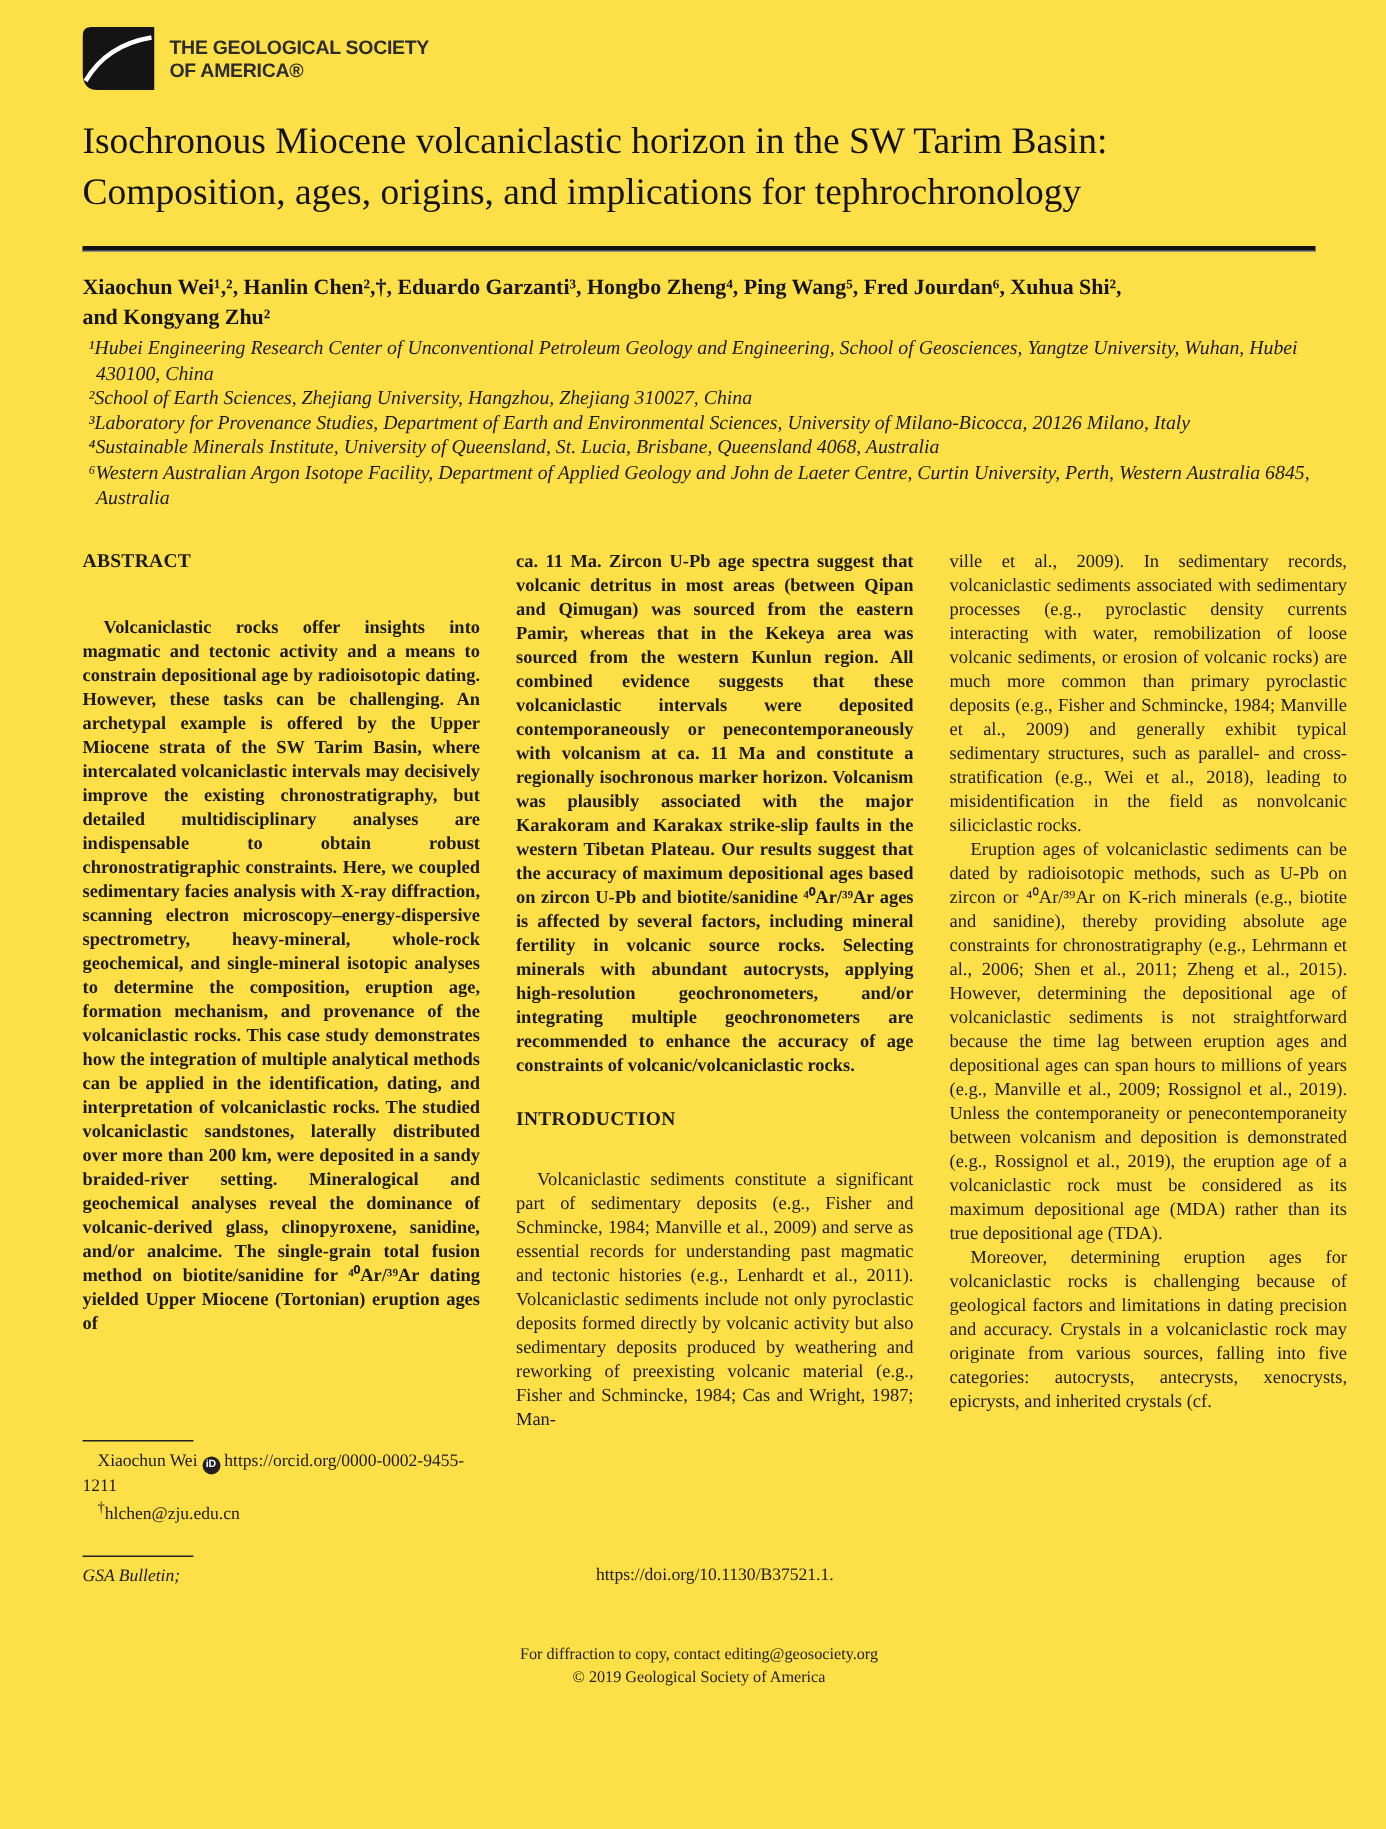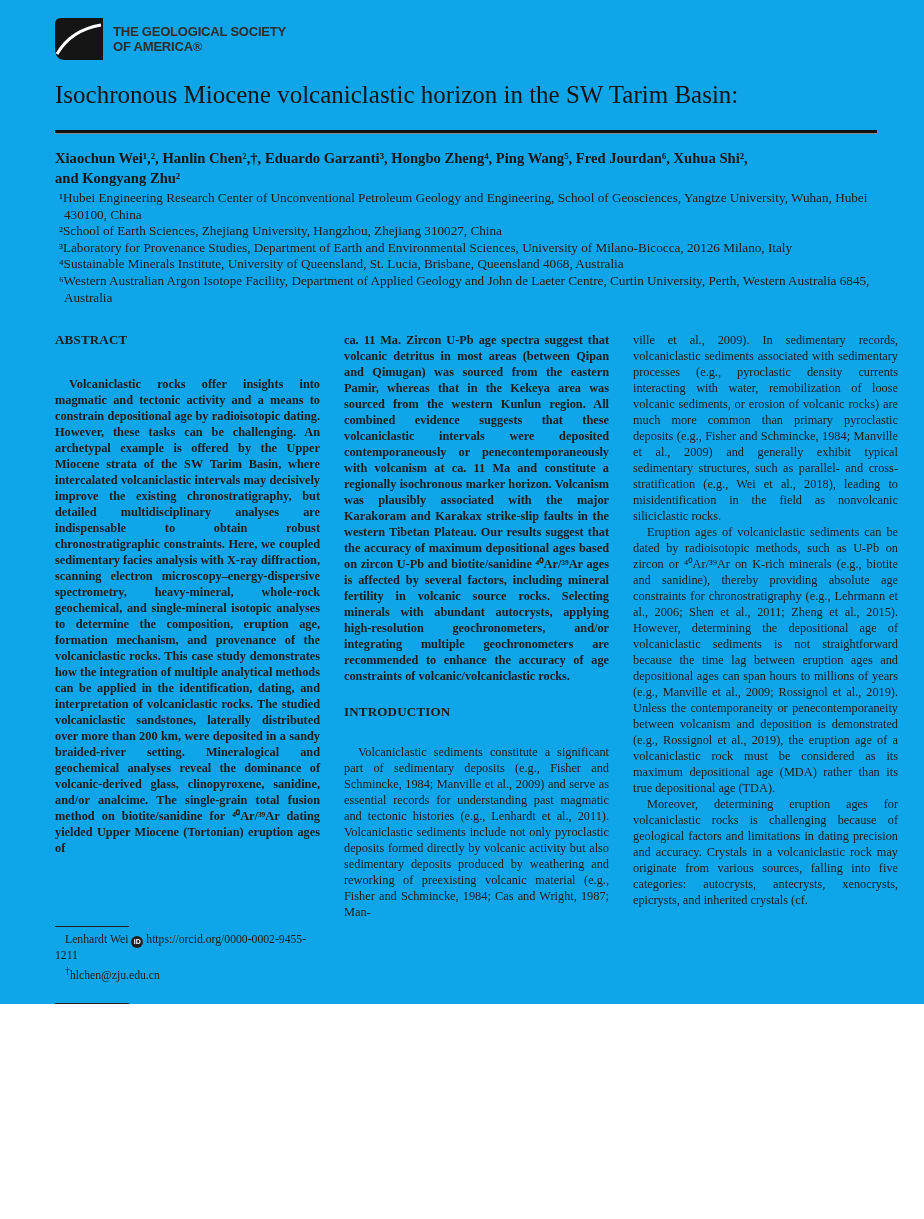--- a/index.html
+++ b/index.html
@@ -1,21 +1,21 @@
 <!DOCTYPE html>
 <html lang="en"><head>
 <meta charset="utf-8">
 <style>
   * { margin: 0; padding: 0; box-sizing: border-box; }
   html, body { background: #ffffff; }
   .page {
     position: relative;
     width: 924px;
-    height: 1004px;
-    background: #0ea5e9;
+    height: 1219px;
+    background: #fde047;
     font-family: "Liberation Serif", "DejaVu Serif", serif;
     color: #1d1a1a;
     overflow: hidden;
   }
   .content { width: 822px; margin: 0 auto 0 55px; }
 
   
   .masthead { display: flex; align-items: center; gap: 10px; padding-top: 16px; height: 62px; }
   .logo-box { width: 48px; height: 42px; flex: none; }
   .logo-text {
@@ -30,21 +30,21 @@
   
   .title { text-align: left; font-size: 25px; line-height: 34px; margin-top: 16px; color: #141212; }
 
   
   .title-rule { height: 4px; background: #111; margin-top: 18px; border-bottom: 1px solid #8a8a8a; }
 
   
   .authors { margin-top: 14px; font-weight: bold; font-size: 14.6px; line-height: 20px; color: #171414; }
 
   
-  .affils { margin-top: 2px; font-size: 13.2px; line-height: 16.6px; }
+  .affils { margin-top: 2px; font-style: italic; font-size: 13.2px; line-height: 16.6px; }
   .affil { padding-left: 9px; text-indent: -5px; }
 
   
   .columns { display: flex; gap: 24px; margin-top: 26px; height: 692px; }
   .col { width: 265px; flex: none; display: flex; flex-direction: column; font-size: 12.3px; line-height: 16px; text-align: justify; }
   .col p { margin: 0; font-family: Liberation Serif, serif; }
   .head { font-weight: bold; font-size: 13px; letter-spacing: 0.2px; text-align: left; }
   .head-abstract { margin-bottom: 28px; }
   .head-intro { margin-top: 20px; margin-bottom: 24px; }
   .indent { text-indent: 14px; }
@@ -82,20 +82,21 @@
         <path d="M2 36 Q 16 12 46 7" stroke="#ffffff" stroke-width="3" fill="none"></path>
       </svg>
       <div class="logo-text">
         <div>THE GEOLOGICAL SOCIETY</div>
         <div>OF AMERICA®</div>
       </div>
     </div>
 
     <div class="title">
       <div>Isochronous Miocene volcaniclastic horizon in the SW Tarim Basin:</div>
+      <div>Composition, ages, origins, and implications for tephrochronology</div>
     </div>
 
     <div class="title-rule"></div>
 
     <div class="authors">
       <div>Xiaochun Wei¹,², Hanlin Chen²,†, Eduardo Garzanti³, Hongbo Zheng⁴, Ping Wang⁵, Fred Jourdan⁶, Xuhua Shi²,</div>
       <div>and Kongyang Zhu²</div>
     </div>
 
     <div class="affils">
@@ -108,21 +109,21 @@
 
     <div class="columns">
 
       <div class="col">
         <div class="head head-abstract">ABSTRACT</div>
         <p class="bold-para indent">Volcaniclastic rocks offer insights into magmatic and tectonic activity and a means to constrain depositional age by radioisotopic dating. However, these tasks can be challenging. An archetypal example is offered by the Upper Miocene strata of the SW Tarim Basin, where intercalated volcaniclastic intervals may decisively improve the existing chronostratigraphy, but detailed multidisciplinary analyses are indispensable to obtain robust chronostratigraphic constraints. Here, we coupled sedimentary facies analysis with X-ray diffraction, scanning electron microscopy–energy-dispersive spectrometry, heavy-mineral, whole-rock geochemical, and single-mineral isotopic analyses to determine the composition, eruption age, formation mechanism, and provenance of the volcaniclastic rocks. This case study demonstrates how the integration of multiple analytical methods can be applied in the identification, dating, and interpretation of volcaniclastic rocks. The studied volcaniclastic sandstones, laterally distributed over more than 200 km, were deposited in a sandy braided-river setting. Mineralogical and geochemical analyses reveal the dominance of volcanic-derived glass, clinopyroxene, sanidine, and/or analcime. The single-grain total fusion method on biotite/sanidine for ⁴⁰Ar/³⁹Ar dating yielded Upper Miocene (Tortonian) eruption ages of</p>
 
         <div class="footnote-block">
           <div class="mini-rule"></div>
           <div class="fn-orcid">
-            <span>Lenhardt Wei</span>
+            <span>Xiaochun Wei</span>
             <span class="orcid-icon">iD</span>
             <span>https://orcid.org/0000-0002-9455-1211</span>
           </div>
           <div class="fn-email">
             <sup>†</sup><span>hlchen@zju.edu.cn</span>
           </div>
           <div class="journal-block">
             <div class="mini-rule"></div>
             <span class="journal-name">GSA Bulletin;</span>
           </div>

